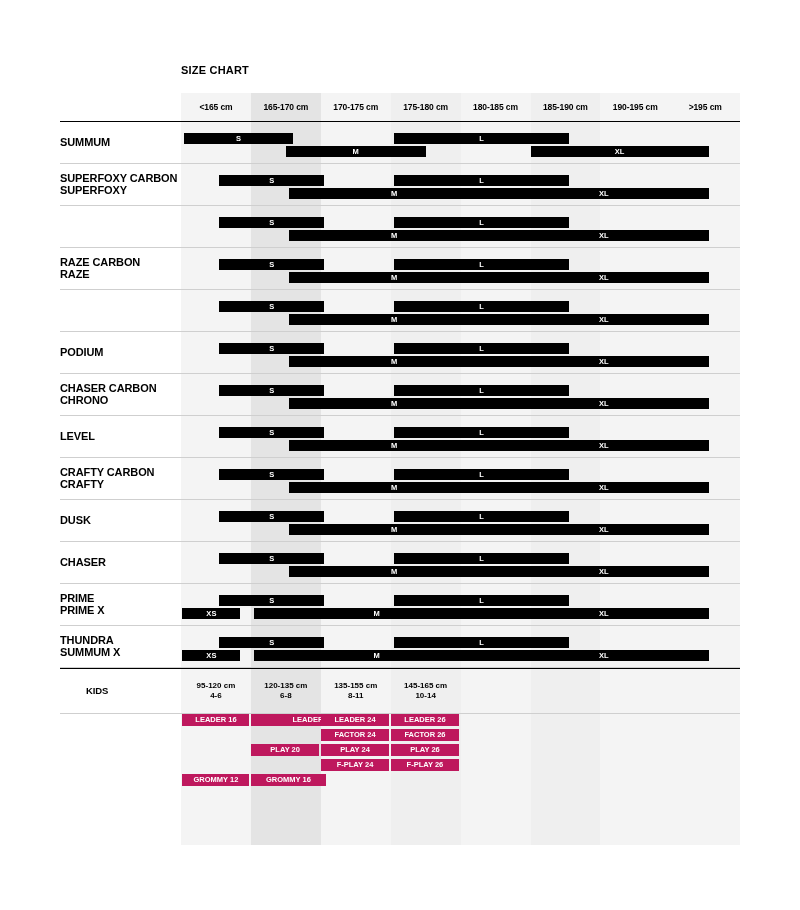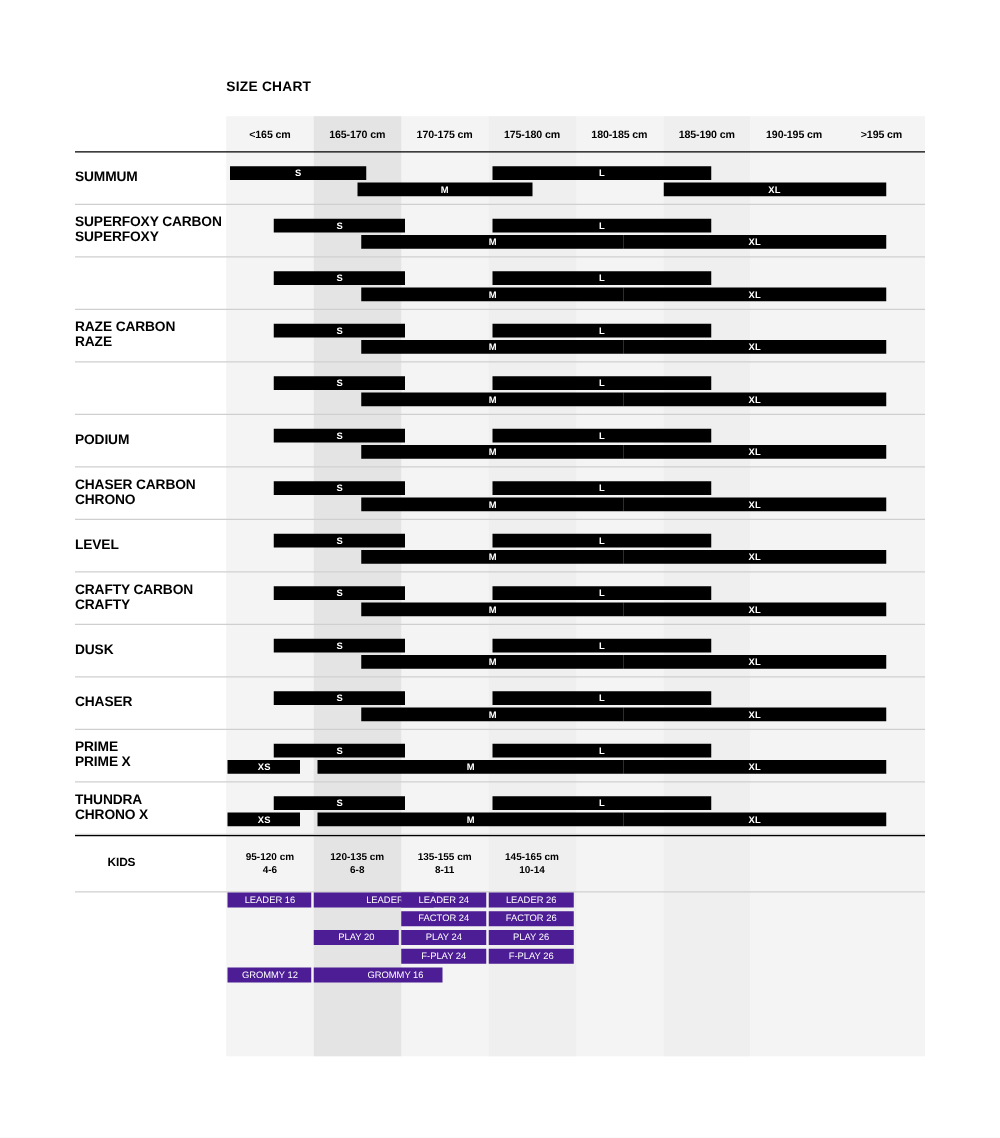--- a/index.html
+++ b/index.html
@@ -68,22 +68,22 @@
   .kidshead .cells{position:absolute;left:121px;top:0;right:0;height:100%;display:flex;}
   .kidshead .cell{
     flex:0 0 69.9px;display:flex;flex-direction:column;align-items:center;justify-content:center;
     font-size:8px;font-weight:bold;line-height:10px;
   }
 
   .kidsblock{position:relative;height:54px;}
   .kidsrow{position:relative;height:13px;margin-bottom:2px;}
   .kidsrow .track{position:absolute;left:121px;right:0;top:0;bottom:0;}
   .kidsbar{
-    position:absolute;height:12px;background:#4c1d95;color:#fff;
-    font-size:7.5px;font-weight:normal;line-height:12px;
+    position:absolute;height:12px;background:#be185d;color:#fff;
+    font-size:7.5px;font-weight:bold;line-height:12px;
     display:flex;align-items:center;justify-content:center;
   }
 
   .agerow{
     position:relative;height:22px;border-bottom:1px solid #cfcfcf;border-top:1px solid #cfcfcf;
   }
   .agerow .cells{position:absolute;left:121px;top:0;right:0;height:100%;display:flex;}
   .agerow .cell{flex:0 0 69.9px;display:flex;align-items:center;justify-content:center;font-size:8px;font-weight:bold;}
 
   .grommy{position:relative;height:18px;margin-top:6px;}
@@ -249,21 +249,21 @@
             <div class="bar" style="left: 38.445px; width: 104.85px; top: 11px;">S</div>
             <div class="bar" style="left: 1.398px; width: 58.017px; top: 24px;">XS</div>
             <div class="bar" style="left: 73.395px; width: 244.65px; top: 24px;">M</div>
             <div class="bar" style="left: 213.195px; width: 174.75px; top: 11px;">L</div>
             <div class="bar" style="left: 318.045px; width: 209.7px; top: 24px;">XL</div>
           </div>
         </div>
         <div class="row">
           <div class="label">
             <div>THUNDRA</div>
-            <div>CHRONO X</div>
+            <div>SUMMUM X</div>
           </div>
           <div class="track">
             <div class="bar" style="left: 38.445px; width: 104.85px; top: 11px;">S</div>
             <div class="bar" style="left: 1.398px; width: 58.017px; top: 24px;">XS</div>
             <div class="bar" style="left: 73.395px; width: 244.65px; top: 24px;">M</div>
             <div class="bar" style="left: 213.195px; width: 174.75px; top: 11px;">L</div>
             <div class="bar" style="left: 318.045px; width: 209.7px; top: 24px;">XL</div>
           </div>
         </div>
       </div>
@@ -321,19 +321,19 @@
             <div class="kidsbar" style="left: 139.8px; width: 68.502px;">F-PLAY 24</div>
             <div class="kidsbar" style="left: 209.7px; width: 68.502px;">F-PLAY 26</div>
           </div>
         </div>
       </div>
 
 
     <div class="grommy">
       <div class="track" id="grommy-track">
           <div class="kidsbar" style="left: 1.398px; width: 67.104px;">GROMMY 12</div>
-          <div class="kidsbar" style="left: 69.9px; width: 75px; padding-left: 28px;">GROMMY 16</div>
+          <div class="kidsbar" style="left: 69.9px; width: 75px;">GROMMY 16</div>
         </div>
     </div>
 
     <div class="footpad"></div>
   </div>
 </div>
 
 </body></html>

